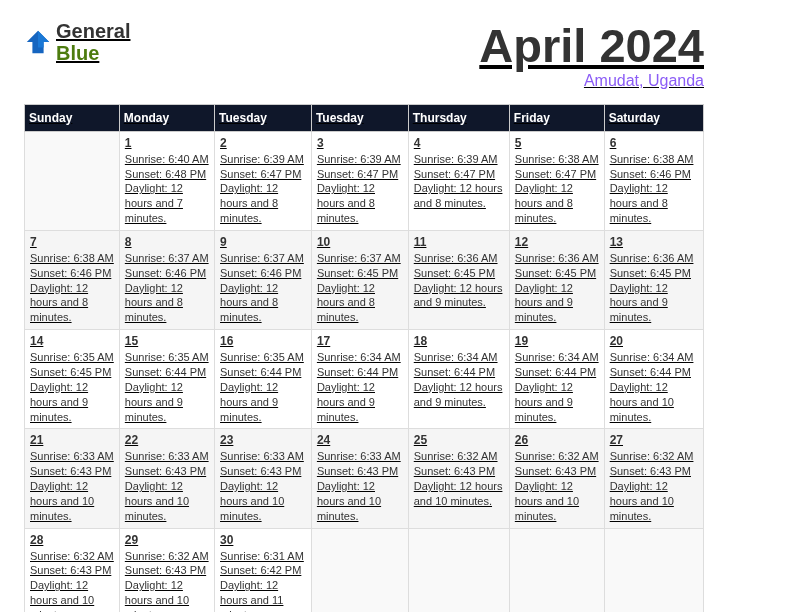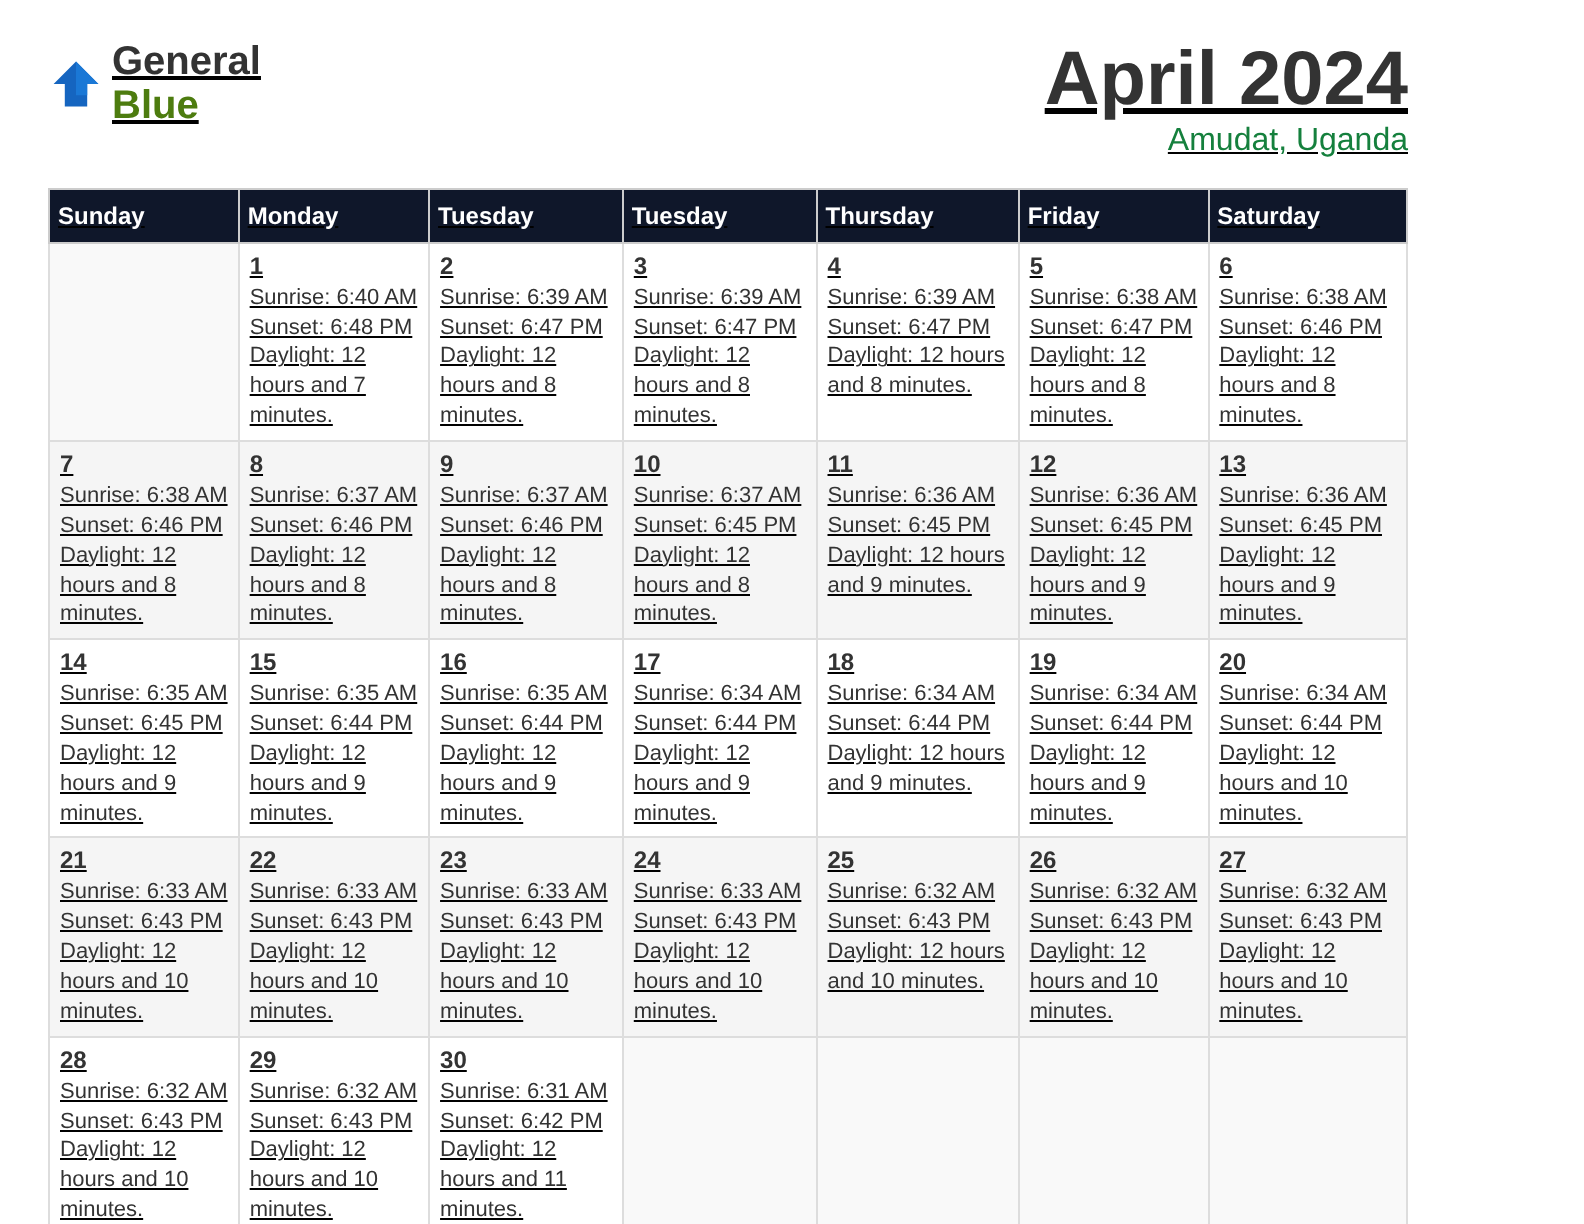--- a/index.html
+++ b/index.html
@@ -35,28 +35,28 @@
     .logo-blue { color: #4d7c0f; }
     .logo-icon {
       width: 28px;
       height: 28px;
       margin-right: 4px;
     }
     .title-block {
       text-align: right;
     }
     .month-title {
-      font-size: 38px;
+      font-size: 47px;
       font-weight: bold;
       color: #333;
       line-height: 1.1;
     }
     .location {
       font-size: 16px;
-      color: #15803d;
+      color: #8b5cf6;
     }
     .calendar {
       width: 100%;
       border-collapse: collapse;
       font-size: 10.5px;
     }
     .calendar thead tr {
       background-color: #0f172a;
       color: #fff;
     }

